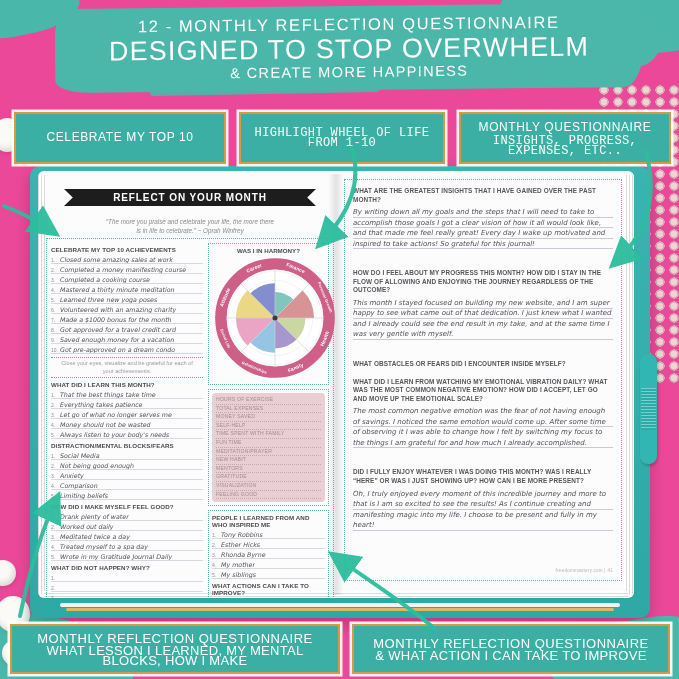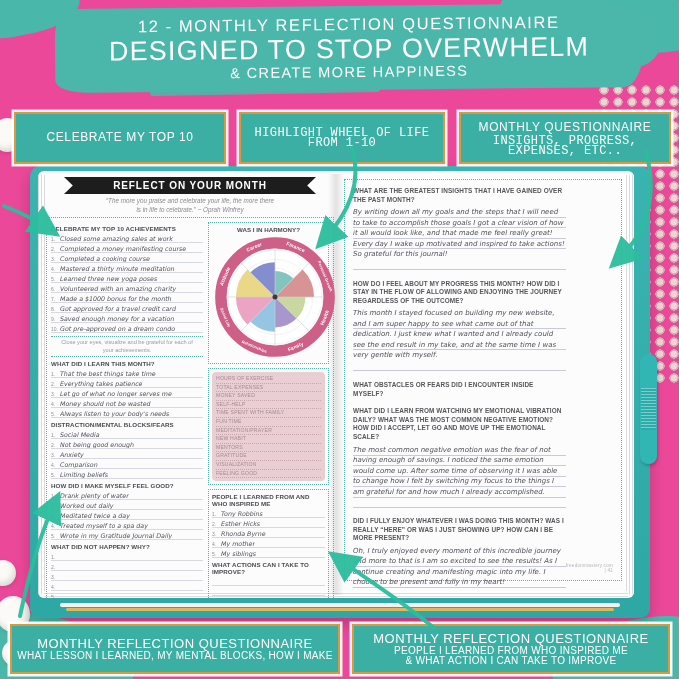--- a/index.html
+++ b/index.html
@@ -28,42 +28,42 @@
   .h1{font-size:16.5px;letter-spacing:1.6px;line-height:19px;}
   .h2{font-size:27px;letter-spacing:1.2px;line-height:30px;}
   .h3{font-size:14.5px;letter-spacing:1.4px;line-height:17px;}
   
   .callout{position:absolute;background:#3bafa3;border:2px solid #d89a41;z-index:4;
     box-shadow:0 0 0 2.5px rgba(255,255,255,.92);display:flex;flex-direction:column;
     align-items:center;justify-content:center;color:#fff;text-align:center;padding:2px 4px;box-sizing:border-box;}
   .co-l1{font-size:12px;letter-spacing:.6px;line-height:15.5px;}
   .co-l2{font-size:12px;letter-spacing:.4px;line-height:10px;font-family:Liberation Mono, monospace;}
   .co-t{font-size:13px;letter-spacing:.5px;line-height:14px;}
-  .co-s{font-size:10px;letter-spacing:.3px;line-height:10.5px;}
+  .co-s{font-size:13px;letter-spacing:.3px;line-height:10.5px;}
   
   .book{position:absolute;left:30px;top:166px;width:620px;height:452px;z-index:1;
     background:linear-gradient(#3ab4b0,#2da8a5);border-radius:10px;box-shadow:0 7px 16px rgba(0,0,0,.20);}
   .gold-edge{position:absolute;left:36px;right:36px;bottom:7px;height:3px;background:#dcb863;border-radius:2px;}
   .white-edge{position:absolute;left:30px;right:30px;bottom:11px;height:4px;background:#f4f3f0;border-radius:2px;}
   .pages{position:absolute;left:8px;right:16px;top:5px;bottom:20px;background:#fcfcfd;border-radius:6px;overflow:hidden;}
   .page-stack-r{position:absolute;right:0;top:4px;bottom:4px;width:10px;
     background:repeating-linear-gradient(to right,#fff 0 2px,#dadbde 2px 3px);}
   .page-stack-l{position:absolute;left:0;top:4px;bottom:4px;width:7px;
     background:repeating-linear-gradient(to right,#dadbde 0 1px,#fff 1px 3px);}
   .page-stack-b{position:absolute;left:6px;right:6px;bottom:0;height:7px;
     background:repeating-linear-gradient(to bottom,#fff 0 2px,#dcdde0 2px 3px);}
   .spine{position:absolute;left:50%;top:3px;bottom:3px;width:16px;transform:translateX(-50%);
     background:linear-gradient(to right,rgba(0,0,0,0),rgba(0,0,0,.10),rgba(0,0,0,0));}
   .pen-loop{position:absolute;right:-7px;top:188px;width:17px;height:110px;background:#31b6b3;
     border-radius:8px;box-shadow:1px 2px 3px rgba(0,0,0,.2);}
   .pen-loop:after{content:"";position:absolute;left:1px;right:1px;top:34px;height:42px;
     background:repeating-linear-gradient(to bottom,rgba(255,255,255,.35) 0 1px,rgba(0,0,0,.06) 1px 3px);}
   
   .lp{position:absolute;left:8px;top:6px;width:288px;height:414px;}
-  .banner{width:252px;margin:0 auto;height:17px;background:#1d1d1d;color:#fff;font-weight:bold;
+  .banner{width:252px;margin:12px auto;height:17px;background:#1d1d1d;color:#fff;font-weight:bold;
     font-size:10px;letter-spacing:.9px;display:flex;align-items:center;justify-content:center;
     clip-path:polygon(0 0,100% 0,96.5% 50%,100% 100%,0 100%,3.5% 50%);}
   .quote{text-align:center;font-size:6.3px;color:#8a8a8e;font-style:italic;line-height:8.5px;margin-top:3px;}
   .lp-grid{display:flex;gap:5px;margin-top:3px;border:1.4px dotted #54b2a7;padding:4px 4px 5px;}
   .col-a{width:152px;flex:none;}
   .col-b{flex:1;min-width:0;}
   .sec-h{font-size:6.2px;font-weight:bold;color:#4b4b4f;letter-spacing:.1px;margin:3px 0 1px;}
   .row{display:flex;align-items:flex-end;border-bottom:.8px solid #d7d9e0;min-height:9px;}
   .num{width:9px;font-size:5px;color:#8f8f96;flex:none;}
   .hand{font-family:"DejaVu Sans",sans-serif;font-style:italic;color:#4f4f58;font-size:6.3px;
@@ -73,21 +73,21 @@
   .sub{border:1.4px dotted #54b2a7;padding:3px;margin-bottom:4px;}
   .harmony-h{font-size:6.2px;font-weight:bold;color:#4b4b4f;text-align:center;}
   .wheel{display:block;margin:1px auto 0;}
   .tracker{background:#e9cfd3;border-radius:4px;padding:3px 4px;}
   .trow{font-size:5.1px;color:#a38b90;letter-spacing:.2px;border-bottom:1px dotted #c6a6ab;
     height:7.6px;line-height:7.6px;overflow:hidden;}
   .no-num .num{visibility:hidden;}
   ul.plain{list-style:none;margin:0;padding:0;}
   
   .rp{position:absolute;left:306px;top:8px;width:278px;height:402px;border:1.5px dotted #54b2a7;
-    padding:7px 8px;box-sizing:border-box;display:flex;flex-direction:row;}
+    padding:7px 8px;box-sizing:border-box;display:flex;flex-direction:column;}
   .qa{margin-bottom:9px;}
   .q{font-size:6.4px;font-weight:bold;color:#56565a;line-height:8.6px;letter-spacing:.1px;}
   .a{margin-top:3px;font-size:7px;line-height:10.5px;color:#4f4f58;font-style:italic;
     font-family:"DejaVu Sans",sans-serif;padding-bottom:11px;white-space:normal;
     background:repeating-linear-gradient(to bottom,rgba(0,0,0,0) 0 9.6px,#c8cbd5 9.6px 10.5px);}
   .pfooter{margin-top:auto;text-align:right;font-size:4.5px;color:#b5b5b8;letter-spacing:.3px;}
   
   .arrows{position:absolute;inset:0;z-index:5;pointer-events:none;}
 </style>
 </head>
@@ -434,16 +434,15 @@
       <path d="M 434,628 C 406,604 368,580 336,557" marker-end="url(#ah)"></path>
     </g>
   </svg>
 
   <div class="callout" style="left:10px;top:624px;width:330px;height:50px;">
     <div class="co-t">MONTHLY REFLECTION QUESTIONNAIRE</div>
     <div class="co-s">WHAT LESSON I LEARNED, MY MENTAL BLOCKS, HOW I MAKE</div>
   </div>
   <div class="callout" style="left:352px;top:624px;width:318px;height:50px;">
     <div class="co-t">MONTHLY REFLECTION QUESTIONNAIRE</div>
-    <div class="co-s">PEOPLE I LEARNED FROM WHO INSPIRED ME</div>
     <div class="co-s">&amp; WHAT ACTION I CAN TAKE TO IMPROVE</div>
   </div>
 </div>
 
 </body></html>

